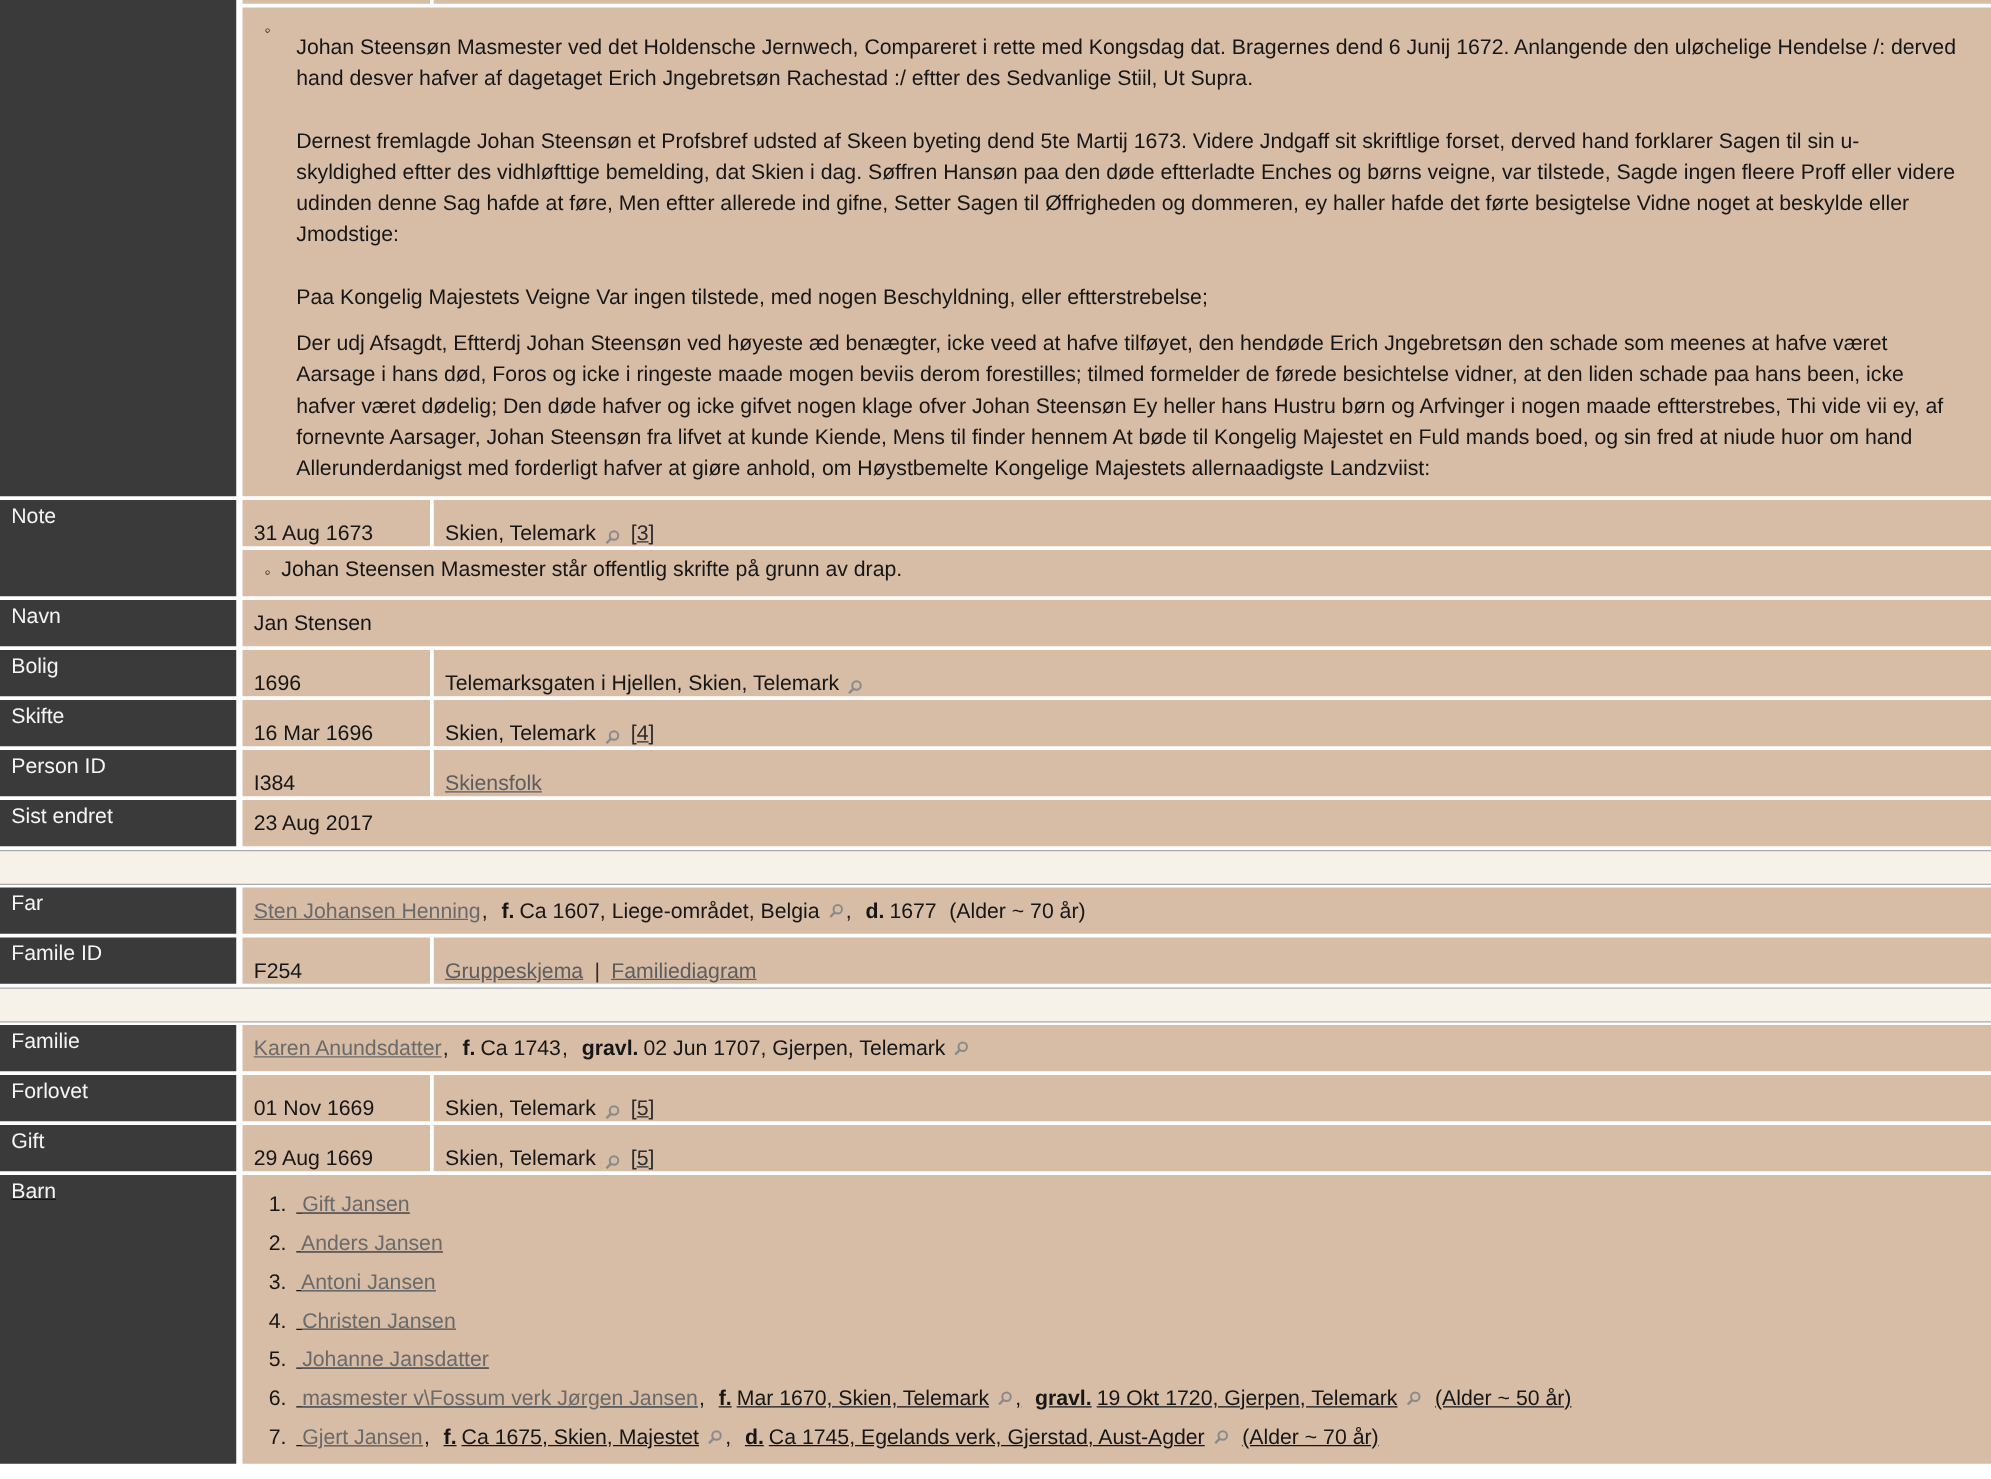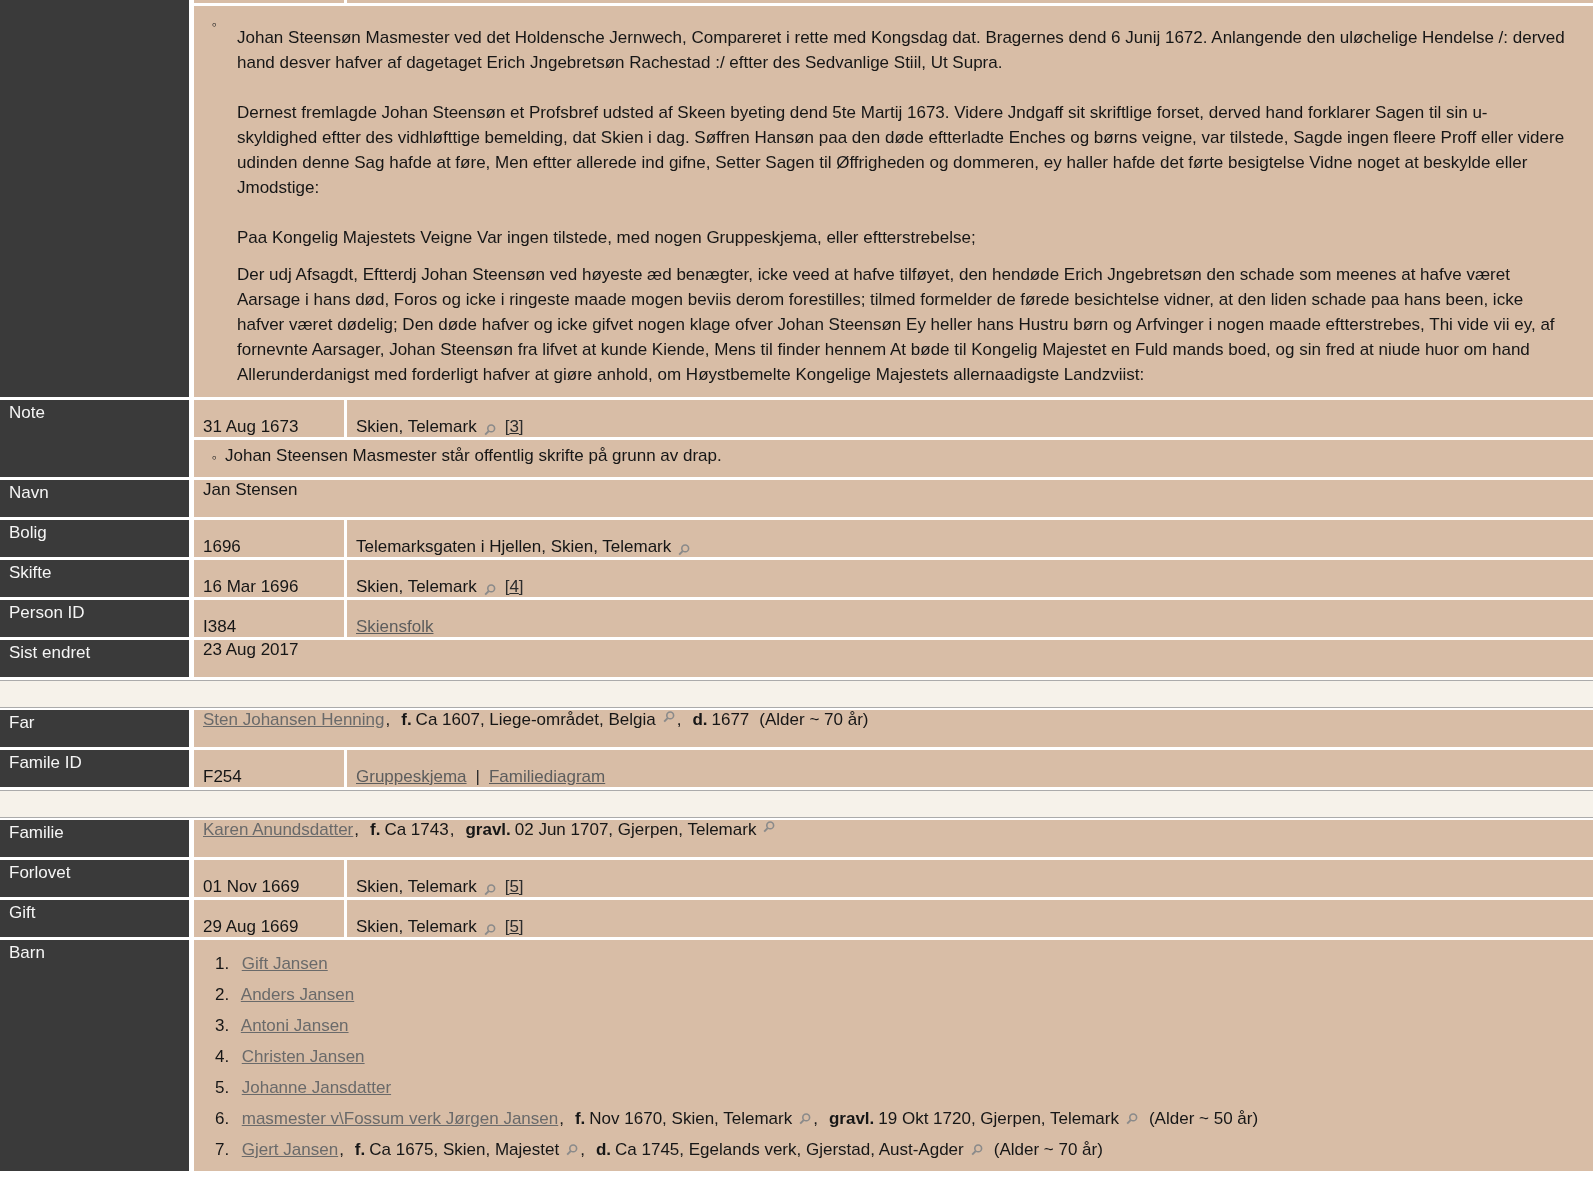--- a/index.html
+++ b/index.html
@@ -15,21 +15,21 @@
   
   .rg { display: grid; grid-template-columns: 189px 1fr; column-gap: 5px; margin-bottom: 3px; }
   .label-cell {
     background: #3a3a3a; color: #f5f5f5;
     padding: 3px 4px 0 9px; font-size: 17px; line-height: 20px;
   }
   .content-stack { display: flex; flex-direction: column; row-gap: 3px; }
 
   .cell {
     background: #d8bda6; min-height: 37px;
-    display: flex; padding: 0 10px 0 9px;
+    display: flex; align-items: center; padding: 0 10px 0 9px;
   }
   .split { display: grid; grid-template-columns: 150px 1fr; column-gap: 3px; background: transparent; padding: 0; }
   .split > .subcell {
     background: #d8bda6; min-height: 37px;
     display: flex; align-items: flex-end; padding: 0 8px 0 9px;
   }
   .strip { display: grid; grid-template-columns: 150px 1fr; column-gap: 3px; }
   .strip > div { background: #d8bda6; height: 3px; }
 
   
@@ -86,21 +86,21 @@
       <div class="strip">
           <div></div>
           <div></div>
         </div>
       <div class="notes-cell">
         <div class="note-item">
           <span class="bullet">◦</span>
           <div class="note-text" id="main-note-blocks">
               <div class="block gap">Johan Steensøn Masmester ved det Holdensche Jernwech, Compareret i rette med Kongsdag dat. Bragernes dend 6 Junij 1672. Anlangende den uløchelige Hendelse /: derved hand desver hafver af dagetaget Erich Jngebretsøn Rachestad :/ eftter des Sedvanlige Stiil, Ut Supra.</div>
               <div class="block gap">Dernest fremlagde Johan Steensøn et Profsbref udsted af Skeen byeting dend 5te Martij 1673. Videre Jndgaff sit skriftlige forset, derved hand forklarer Sagen til sin u-skyldighed eftter des vidhløfttige bemelding, dat Skien i dag. Søffren Hansøn paa den døde eftterladte Enches og børns veigne, var tilstede, Sagde ingen fleere Proff eller videre udinden denne Sag hafde at føre, Men eftter allerede ind gifne, Setter Sagen til Øffrigheden og dommeren, ey haller hafde det førte besigtelse Vidne noget at beskylde eller Jmodstige:</div>
-              <div class="block">Paa Kongelig Majestets Veigne Var ingen tilstede, med nogen Gruppeskjema, eller eftterstrebelse;</div>
+              <div class="block">Paa Kongelig Majestets Veigne Var ingen tilstede, med nogen Beschyldning, eller eftterstrebelse;</div>
               <div class="block">Der udj Afsagdt, Eftterdj Johan Steensøn ved høyeste æd benægter, icke veed at hafve tilføyet, den hendøde Erich Jngebretsøn den schade som meenes at hafve været Aarsage i hans død, Foros og icke i ringeste maade mogen beviis derom forestilles; tilmed formelder de førede besichtelse vidner, at den liden schade paa hans been, icke hafver været dødelig; Den døde hafver og icke gifvet nogen klage ofver Johan Steensøn Ey heller hans Hustru børn og Arfvinger i nogen maade eftterstrebes, Thi vide vii ey, af fornevnte Aarsager, Johan Steensøn fra lifvet at kunde Kiende, Mens til finder hennem At bøde til Kongelig Majestet en Fuld mands boed, og sin fred at niude huor om hand Allerunderdanigst med forderligt hafver at giøre anhold, om Høystbemelte Kongelige Majestets allernaadigste Landzviist:</div>
             </div>
         </div>
       </div>
     </div>
   </div>
 
   <div class="rg">
     <div class="label-cell">Note</div>
     <div class="content-stack">
@@ -297,30 +297,30 @@
                 <circle cx="8.2" cy="5.4" r="3.4" fill="none" stroke="#8a8a8a" stroke-width="1.6"></circle>
                 <line x1="5.6" y1="8.1" x2="2.2" y2="11.6" stroke="#8a8a8a" stroke-width="2"></line>
               </svg>
             </span>
           <a class="ref-link"><span>[</span><span class="u">5</span><span>]</span></a>
         </div>
       </div>
     </div>
   </div>
 
-  <div class="rg" style="margin-bottom:16px;">
+  <div class="rg" style="margin-bottom:16px;text-decoration:underline;">
     <div class="label-cell">Barn</div>
     <div class="content-stack">
       <div class="children-cell" id="children-list">
           <div class="child-row"><span class="child-num">1.</span> <a class="glink">Gift Jansen</a></div>
           <div class="child-row"><span class="child-num">2.</span> <a class="glink">Anders Jansen</a></div>
           <div class="child-row"><span class="child-num">3.</span> <a class="glink">Antoni Jansen</a></div>
           <div class="child-row"><span class="child-num">4.</span> <a class="glink">Christen Jansen</a></div>
           <div class="child-row"><span class="child-num">5.</span> <a class="glink">Johanne Jansdatter</a></div>
-          <div class="child-row"><span class="child-num">6.</span> <a class="glink">masmester v\Fossum verk Jørgen Jansen</a><span class="sep">,</span><span class="blabel gapL">f.</span><span class="smallGapL">Nov 1670, Skien, Telemark</span><span class="find-icon"><svg width="14" height="14" viewBox="0 0 14 14" xmlns="http://www.w3.org/2000/svg">
+          <div class="child-row"><span class="child-num">6.</span> <a class="glink">masmester v\Fossum verk Jørgen Jansen</a><span class="sep">,</span><span class="blabel gapL">f.</span><span class="smallGapL">Mar 1670, Skien, Telemark</span><span class="find-icon"><svg width="14" height="14" viewBox="0 0 14 14" xmlns="http://www.w3.org/2000/svg">
                 <circle cx="8.2" cy="5.4" r="3.4" fill="none" stroke="#8a8a8a" stroke-width="1.6"></circle>
                 <line x1="5.6" y1="8.1" x2="2.2" y2="11.6" stroke="#8a8a8a" stroke-width="2"></line>
               </svg></span><span class="sep">,</span><span class="blabel gapL">gravl.</span><span class="smallGapL">19 Okt 1720, Gjerpen, Telemark</span><span class="find-icon"><svg width="14" height="14" viewBox="0 0 14 14" xmlns="http://www.w3.org/2000/svg">
                 <circle cx="8.2" cy="5.4" r="3.4" fill="none" stroke="#8a8a8a" stroke-width="1.6"></circle>
                 <line x1="5.6" y1="8.1" x2="2.2" y2="11.6" stroke="#8a8a8a" stroke-width="2"></line>
               </svg></span><span class="age">(Alder ~ 50 år)</span></div>
           <div class="child-row"><span class="child-num">7.</span> <a class="glink">Gjert Jansen</a><span class="sep">,</span><span class="blabel gapL">f.</span><span class="smallGapL">Ca 1675, Skien, Majestet</span><span class="find-icon"><svg width="14" height="14" viewBox="0 0 14 14" xmlns="http://www.w3.org/2000/svg">
                 <circle cx="8.2" cy="5.4" r="3.4" fill="none" stroke="#8a8a8a" stroke-width="1.6"></circle>
                 <line x1="5.6" y1="8.1" x2="2.2" y2="11.6" stroke="#8a8a8a" stroke-width="2"></line>
               </svg></span><span class="sep">,</span><span class="blabel gapL">d.</span><span class="smallGapL">Ca 1745, Egelands verk, Gjerstad, Aust-Agder</span><span class="find-icon"><svg width="14" height="14" viewBox="0 0 14 14" xmlns="http://www.w3.org/2000/svg">

